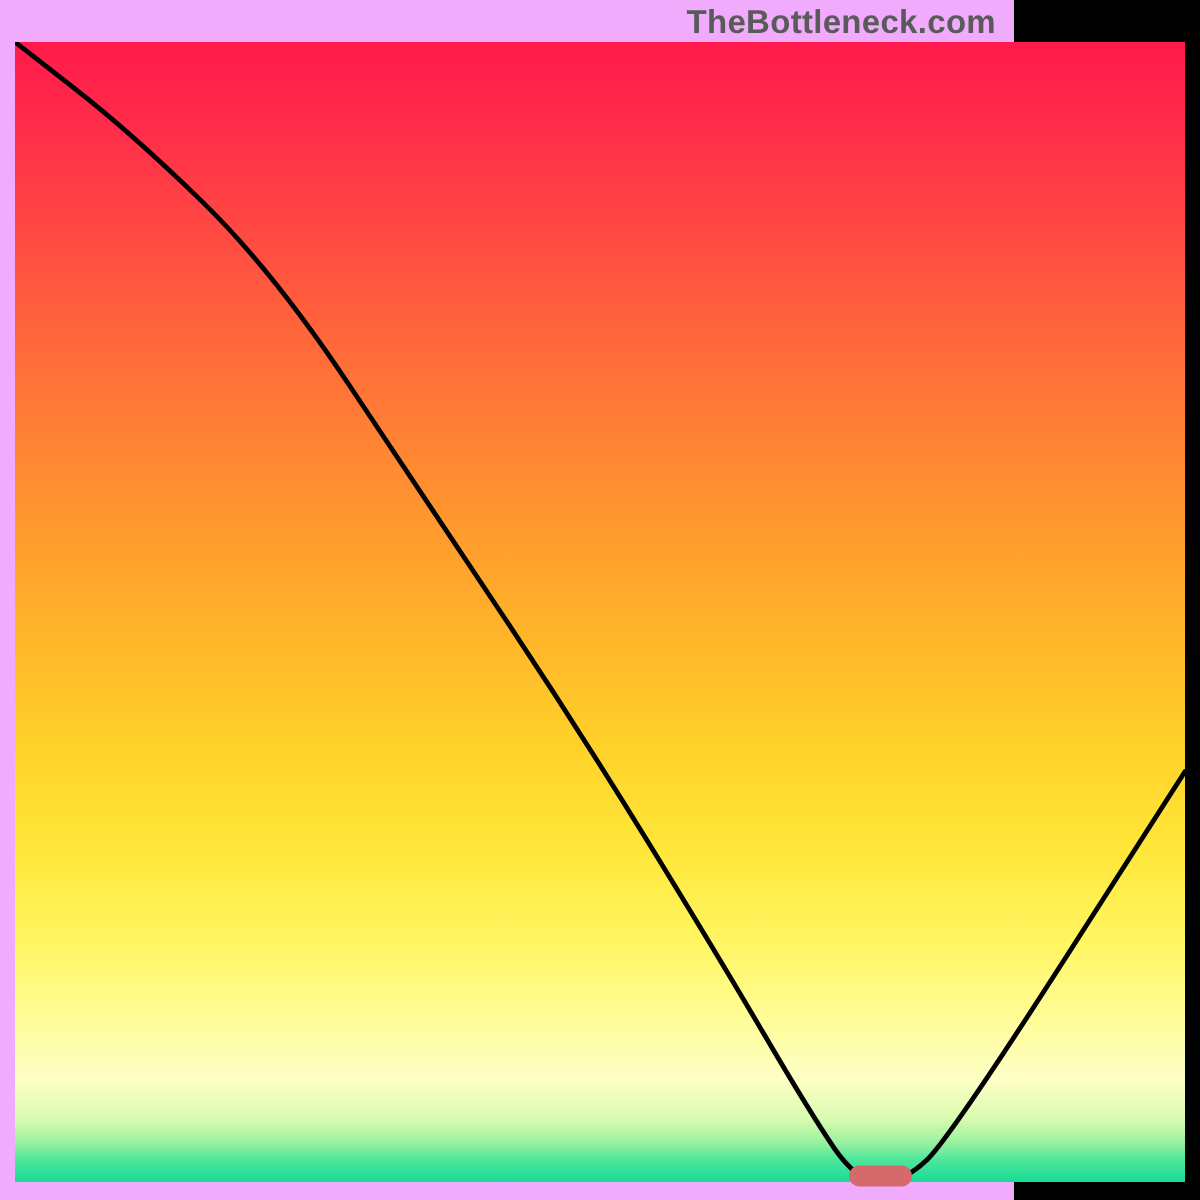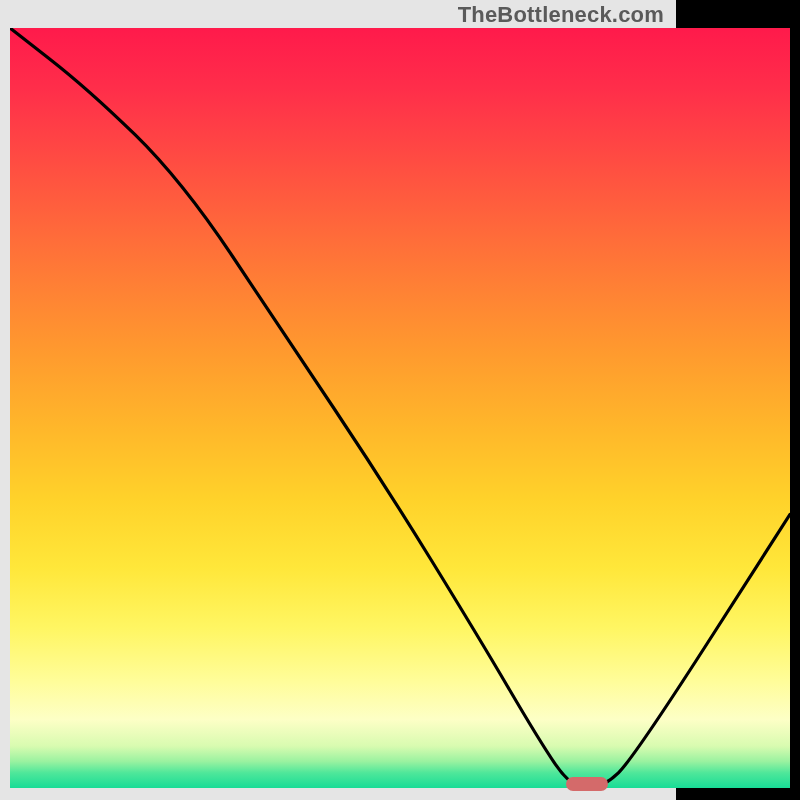--- a/index.html
+++ b/index.html
@@ -8,21 +8,21 @@
     width: 800px;
     height: 800px;
     background: #000;
     overflow: hidden;
     font-family: Arial, Helvetica, sans-serif;
   }
   .frame {
     position: relative;
     width: 676px;
     height: 800px;
-    background: #e5e5e5;
+    background: #f0abfc;
     text-align: right;
   }
   .watermark {
     position: absolute;
     top: 2px;
     right: 12px;
     color: #5a5a5a;
     font-size: 22px;
     font-weight: 600;
     letter-spacing: 0.2px;

